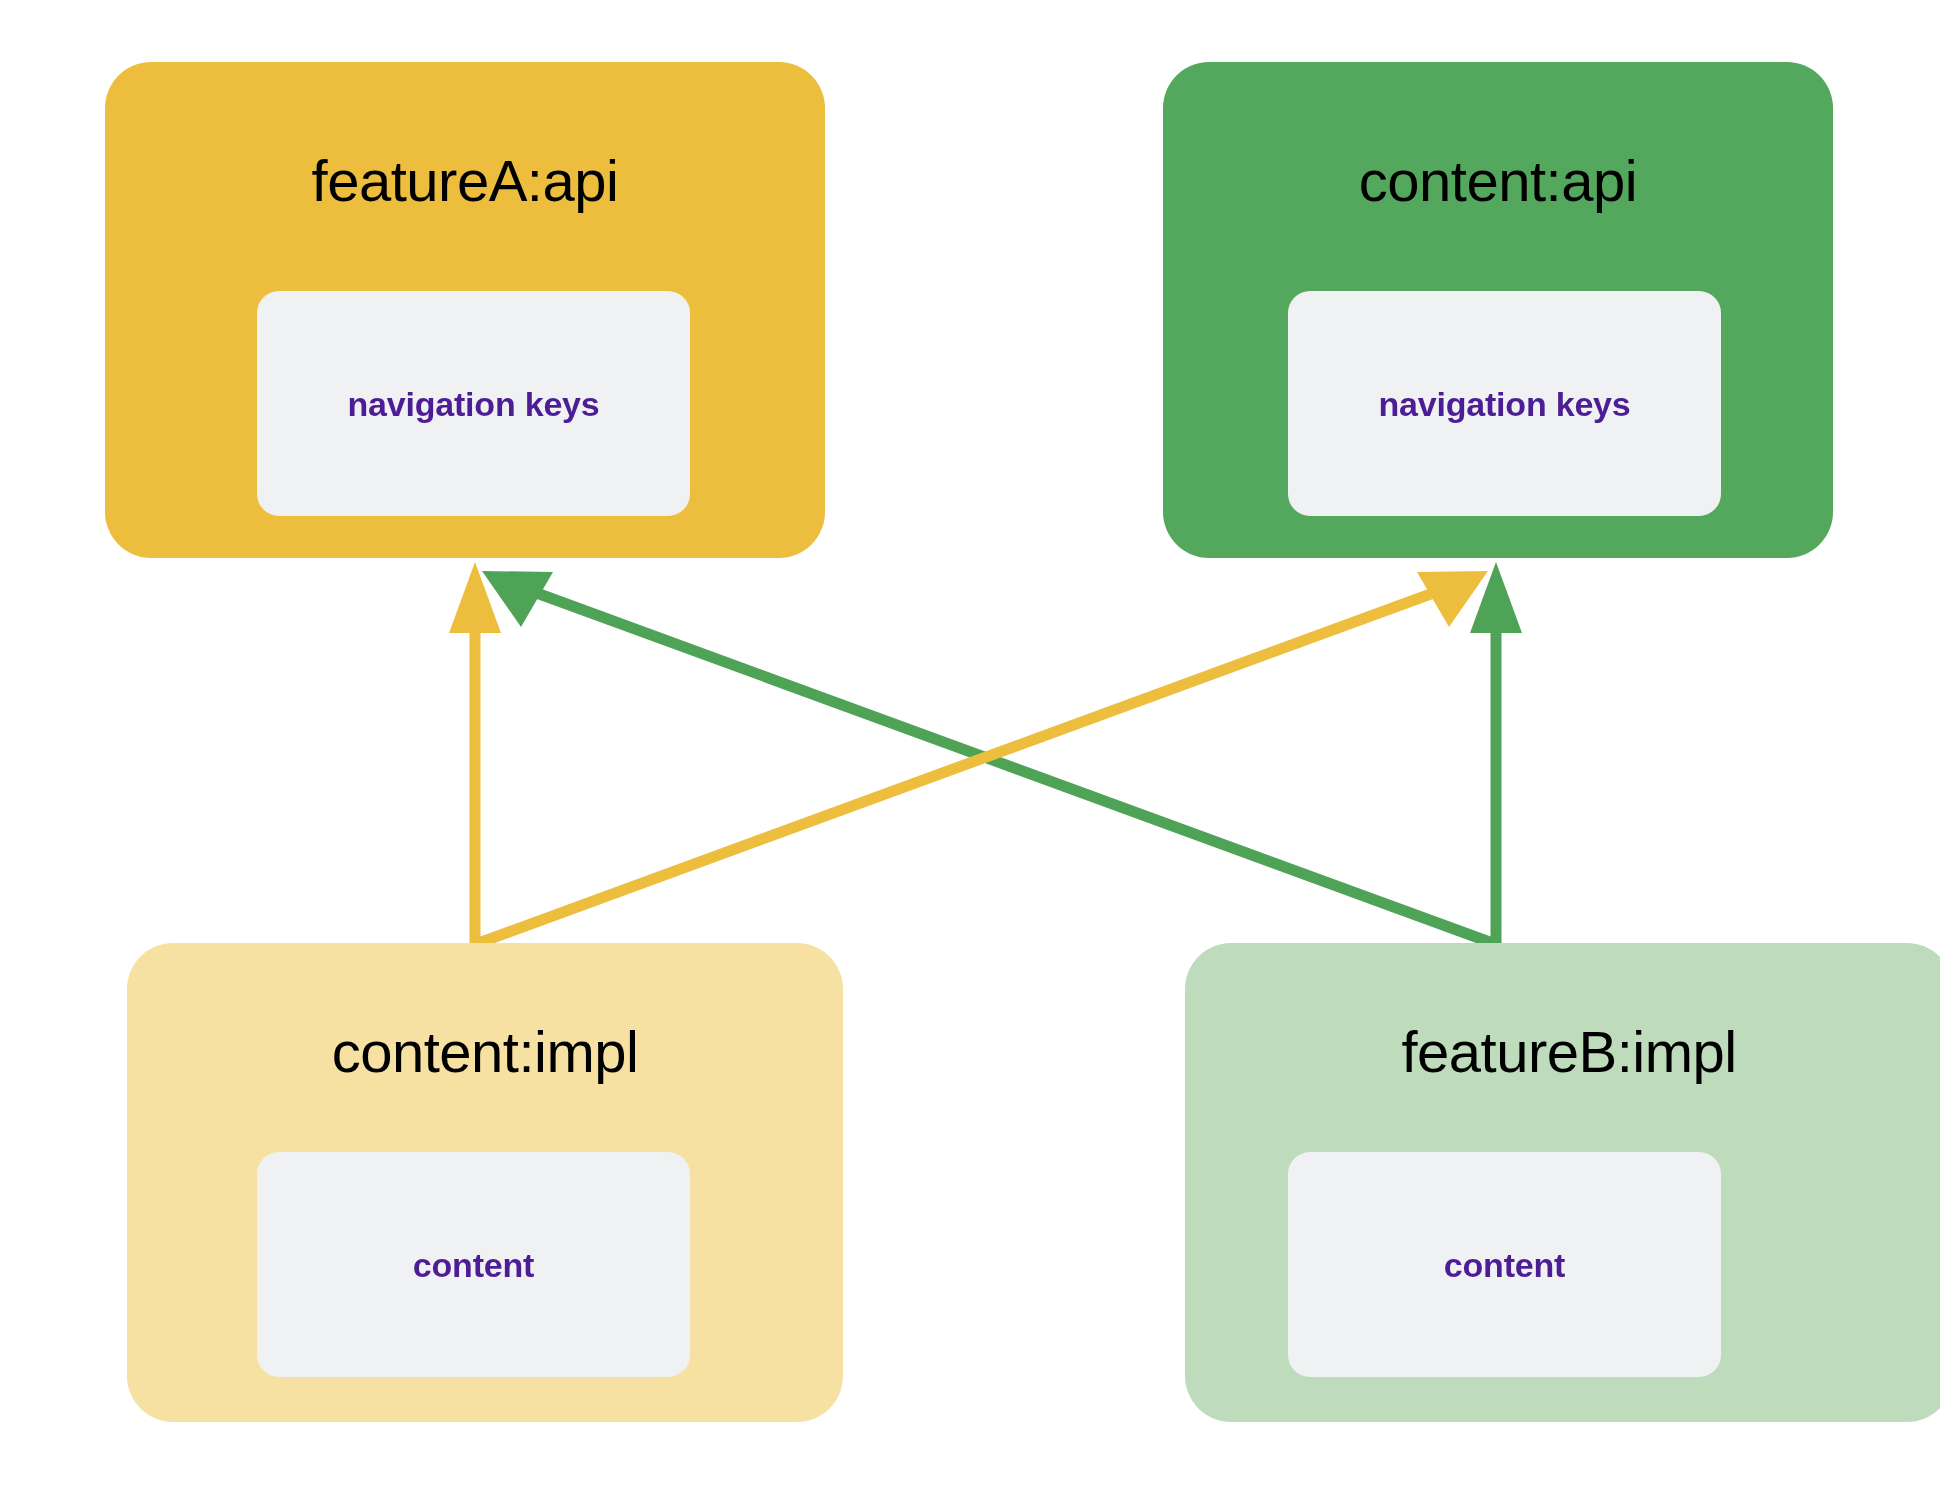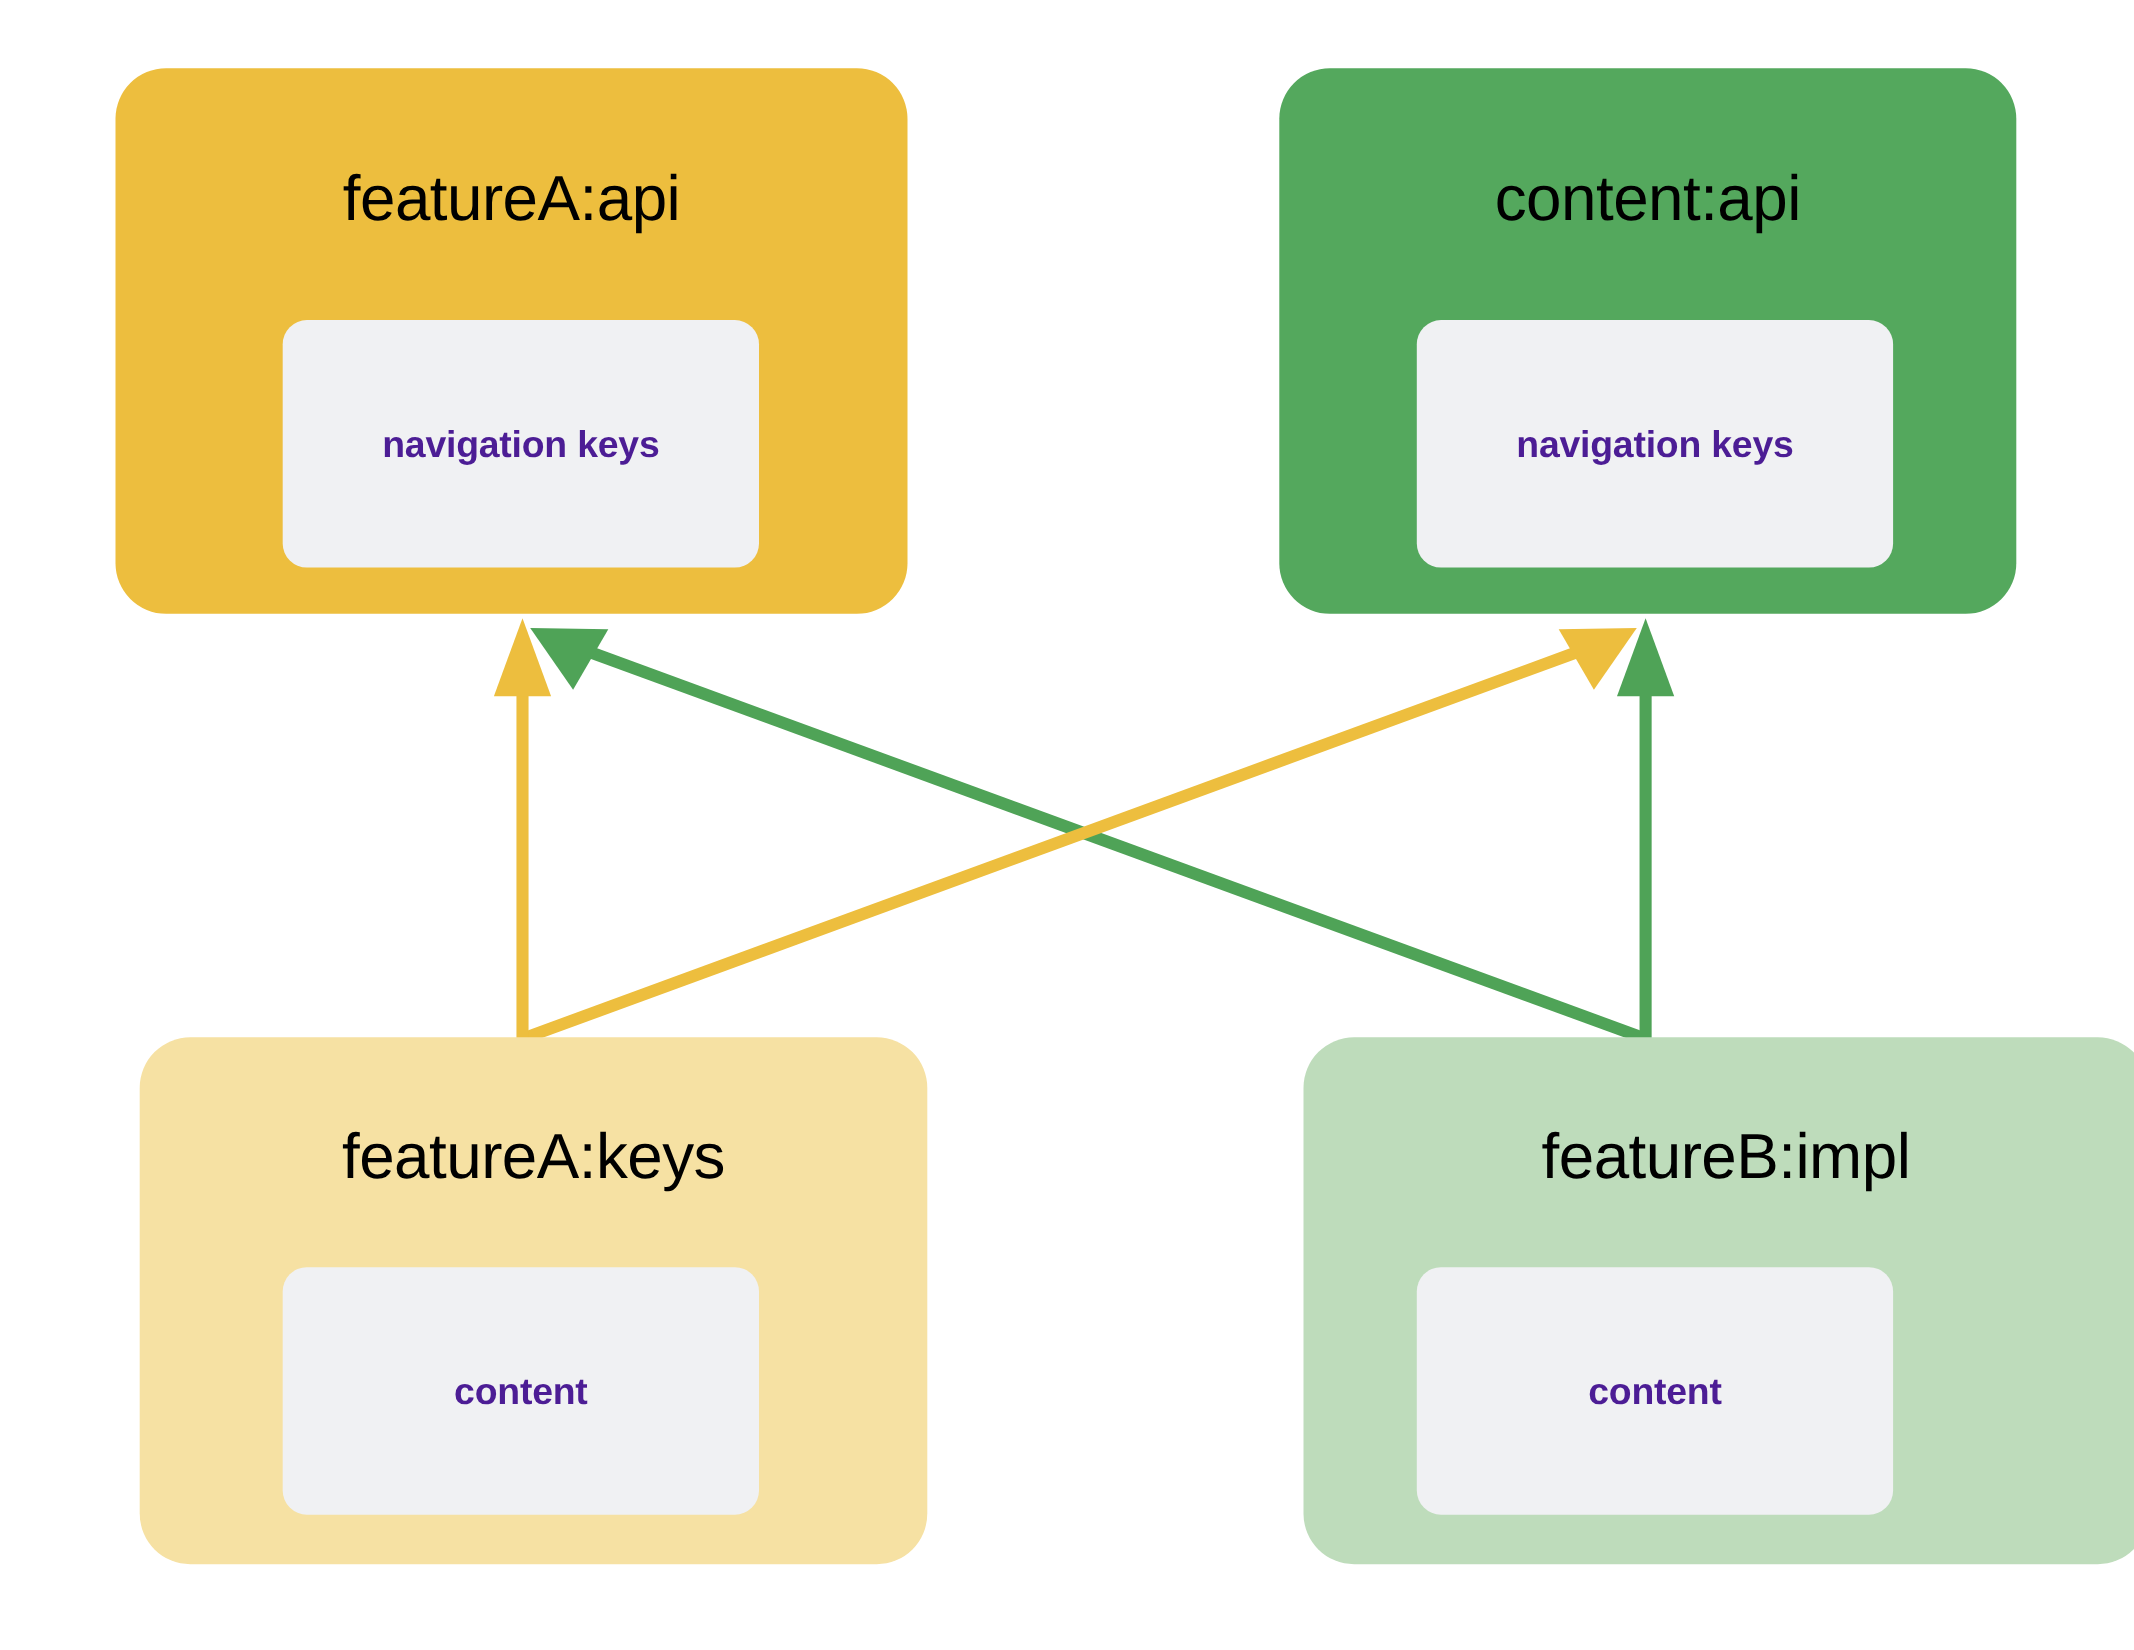--- a/index.html
+++ b/index.html
@@ -117,21 +117,21 @@
   </div>
 
   <div class="module" id="box-featureB-api">
     <div class="module-title">content:api</div>
   </div>
   <div class="inner-chip" id="chip-featureB-api">
     <span class="inner-chip-label">navigation keys</span>
   </div>
 
   <div class="module" id="box-featureA-impl">
-    <div class="module-title">featureA:keys</div>
+    <div class="module-title">content:impl</div>
   </div>
   <div class="inner-chip" id="chip-featureA-impl">
     <span class="inner-chip-label">content</span>
   </div>
 
   <div class="module" id="box-featureB-impl">
     <div class="module-title">featureB:impl</div>
   </div>
   <div class="inner-chip" id="chip-featureB-impl">
     <span class="inner-chip-label">content</span>

